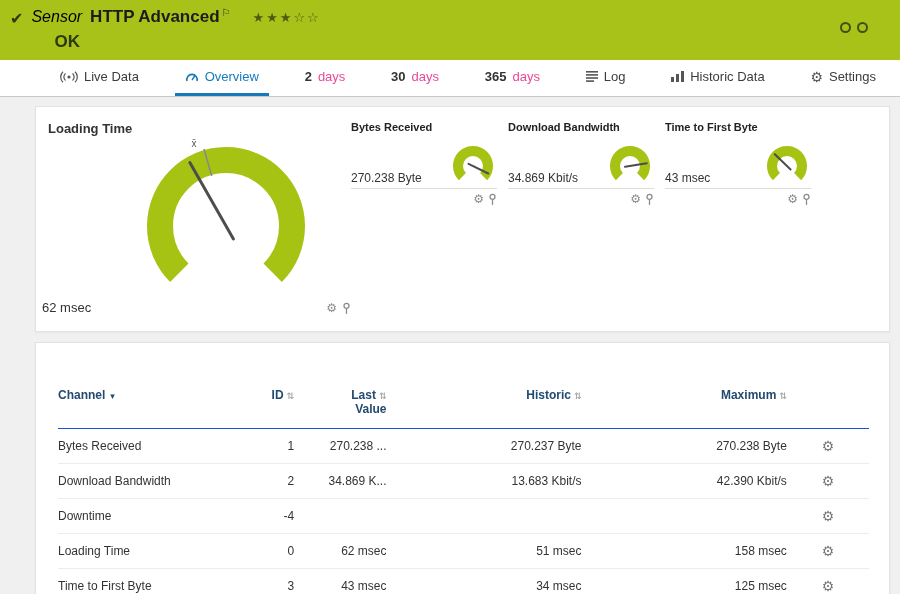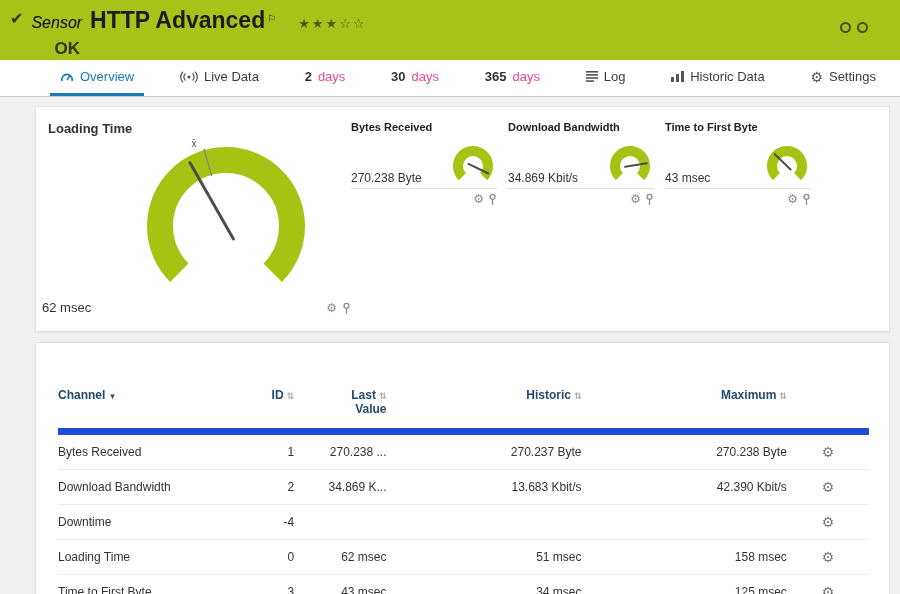--- a/index.html
+++ b/index.html
@@ -16,21 +16,21 @@
     background: var(--header-green, #a9c21a);
     display: flex;
     align-items: flex-start;
     padding: 7px 12px 0 10px;
     position: relative;
   }
   .check-ico { font-size: 16px; color: #2c3a0a; margin: 2px 8px 0 0; }
   .title-block { flex: 1; }
   .title-row { display: flex; align-items: baseline; }
   .sensor-kind { font-style: italic; font-size: 16px; color: #000000; margin-right: 8px; }
-  .sensor-title { font-weight: bold; font-size: 23px; color: #1c1c1c; }
+  .sensor-title { font-weight: bold; font-size: 17px; color: #1c1c1c; }
   .flag-ico { font-size: 10px; color: #333; vertical-align: super; position: relative; top: -6px; margin-left: 2px; }
   .stars { font-size: 13px; color: #4c5a14; letter-spacing: 2px; margin-left: 22px; }
   .status-ok { font-weight: bold; font-size: 17px; color: #2c3a0a; margin: 5px 0 0 23px; }
   .header-right { position: absolute; right: 32px; top: 22px; display: flex; gap: 6px; }
   .hdr-circle { width: 11px; height: 11px; border: 2px solid #41500f; border-radius: 50%; display: inline-block; }
   
   .tabs {
     height: 37px;
     background: #fff;
     border-bottom: 1px solid #c9c9c9;
@@ -85,21 +85,21 @@
   }
   .sg-value { font-size: 12px; color: #333; margin-bottom: 1px; }
   .sg-icons { display: flex; justify-content: flex-end; align-items: center; gap: 4px; margin-top: 3px; }
   
   .table-panel { margin-top: 10px; min-height: 270px; padding: 45px 20px 0 22px; }
   table { width: 100%; border-collapse: collapse; font-size: 12px; }
   th {
     color: var(--table-header-blue, #234a70);
     font-weight: bold; font-size: 12px;
     text-align: right; vertical-align: top;
-    padding-bottom: 12px; border-bottom: 7px solid #1d4ed8; margin-top: 18px;
+    padding-bottom: 12px; border-bottom: 1px solid #1d4ed8; margin-top: 18px;
   }
   th.col-channel { text-align: left; }
   th.col-gear { width: 80px; }
   .sort-ico { font-size: 9px; color: #aaa; margin-left: 3px; cursor: pointer; }
   .dd-ico { font-size: 9px; color: var(--table-header-blue, #234a70); margin-left: 5px; cursor: pointer; }
   td { padding: 9px 0; border-bottom: 1px solid #ececec; text-align: right; color: #333; }
   td.cell-channel { text-align: left; }
   td.cell-gear { text-align: center; }
   .row-gear { font-size: 14px; color: #777; cursor: pointer; }
 </style>
@@ -117,36 +117,36 @@
     </div>
     <div class="status-ok">OK</div>
   </div>
   <div class="header-right">
     <span class="hdr-circle"></span>
     <span class="hdr-circle"></span>
   </div>
 </header>
 
 <nav class="tabs">
-  <div class="tab active">
-    <svg width="14" height="12" viewBox="0 0 14 12">
-      <path d="M2 10 A5.2 5.2 0 1 1 12 10" fill="none" stroke="#1779ba" stroke-width="1.6"></path>
-      <line x1="7" y1="9" x2="10" y2="4.5" stroke="#1779ba" stroke-width="1.4"></line>
-    </svg>
-    <span class="tab-label">Overview</span>
-  </div>
   <div class="tab">
     <svg width="18" height="12" viewBox="0 0 18 12">
       <circle cx="9" cy="6" r="1.6" fill="#555"></circle>
       <path d="M5.5 2.5 A4.6 4.6 0 0 0 5.5 9.5" fill="none" stroke="#555" stroke-width="1.2"></path>
       <path d="M12.5 2.5 A4.6 4.6 0 0 1 12.5 9.5" fill="none" stroke="#555" stroke-width="1.2"></path>
       <path d="M3 0.8 A7 7 0 0 0 3 11.2" fill="none" stroke="#555" stroke-width="1.2"></path>
       <path d="M15 0.8 A7 7 0 0 1 15 11.2" fill="none" stroke="#555" stroke-width="1.2"></path>
     </svg>
     <span class="tab-label">Live Data</span>
+  </div>
+  <div class="tab active">
+    <svg width="14" height="12" viewBox="0 0 14 12">
+      <path d="M2 10 A5.2 5.2 0 1 1 12 10" fill="none" stroke="#1779ba" stroke-width="1.6"></path>
+      <line x1="7" y1="9" x2="10" y2="4.5" stroke="#1779ba" stroke-width="1.4"></line>
+    </svg>
+    <span class="tab-label">Overview</span>
   </div>
   <div class="tab">
     <span class="tab-num">2</span>
     <span class="tab-word">days</span>
   </div>
   <div class="tab">
     <span class="tab-num">30</span>
     <span class="tab-word">days</span>
   </div>
   <div class="tab">

